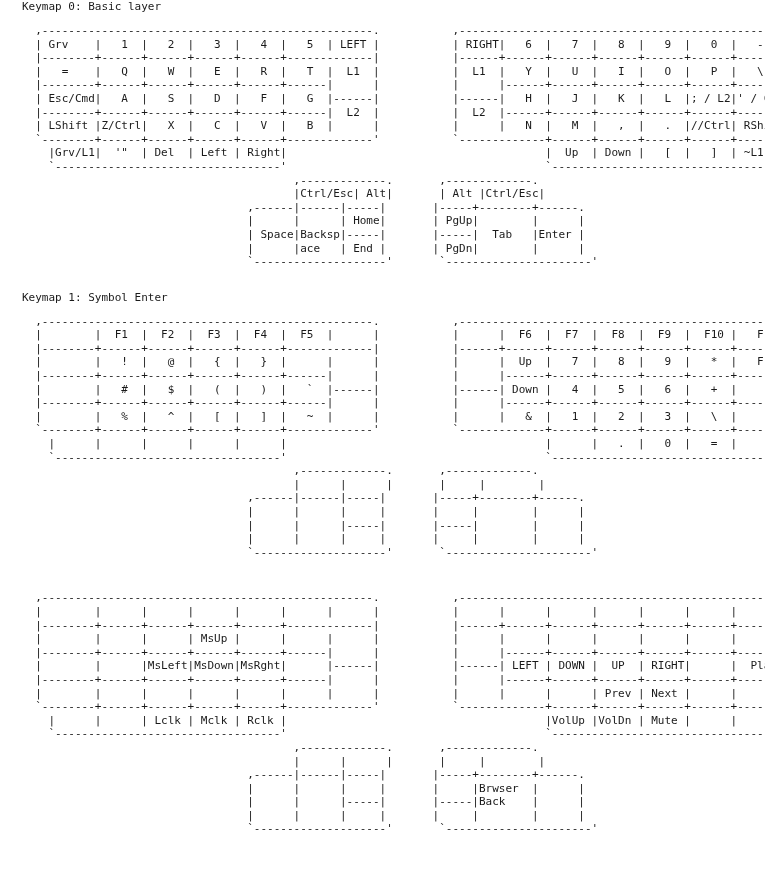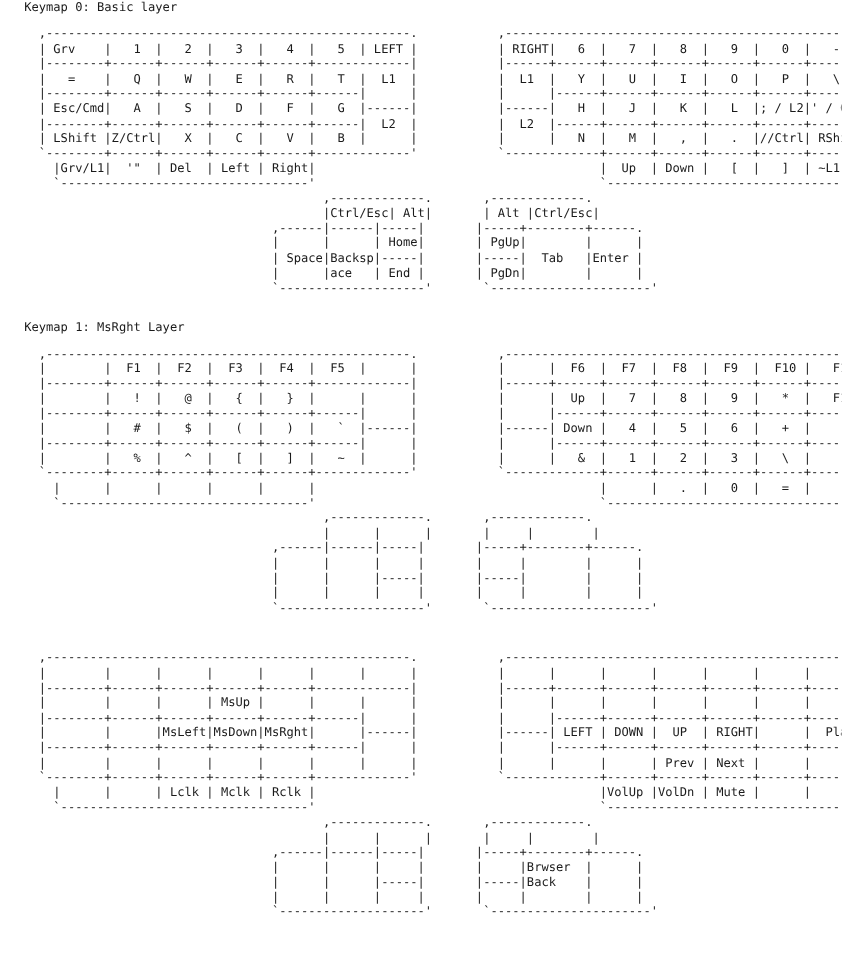--- a/index.html
+++ b/index.html
@@ -67,21 +67,21 @@
                                   ,------|------|-----|       |-----+--------+------.
                                   |      |      | Home|       | PgUp|        |      |
                                   | Space|Backsp|-----|       |-----|  Tab   |Enter |
                                   |      |ace   | End |       | PgDn|        |      |
                                   `--------------------'       `----------------------'</pre>
   </div>
 
   <div class="spacer-l"></div>
 
   <div class="keymap-block">
-    <div class="keymap-title">Keymap 1: MsRght Layer</div>
+    <div class="keymap-title">Keymap 1: Symbol Enter</div>
     <div class="spacer-s"></div>
     <pre class="ascii">  ,--------------------------------------------------.           ,--------------------------------------------------.
   |        |  F1  |  F2  |  F3  |  F4  |  F5  |      |           |      |  F6  |  F7  |  F8  |  F9  |  F10 |   F11  |
   |--------+------+------+------+------+-------------|           |------+------+------+------+------+------+--------|
   |        |   !  |   @  |   {  |   }  |      |      |           |      |  Up  |   7  |   8  |   9  |   *  |   F12  |
   |--------+------+------+------+------+------|      |           |      |------+------+------+------+------+--------|
   |        |   #  |   $  |   (  |   )  |   `  |------|           |------| Down |   4  |   5  |   6  |   +  |        |
   |--------+------+------+------+------+------|      |           |      |------+------+------+------+------+--------|
   |        |   %  |   ^  |   [  |   ]  |   ~  |      |           |      |   &amp;  |   1  |   2  |   3  |   \  |        |
   `--------+------+------+------+------+-------------'           `-------------+------+------+------+------+--------'

